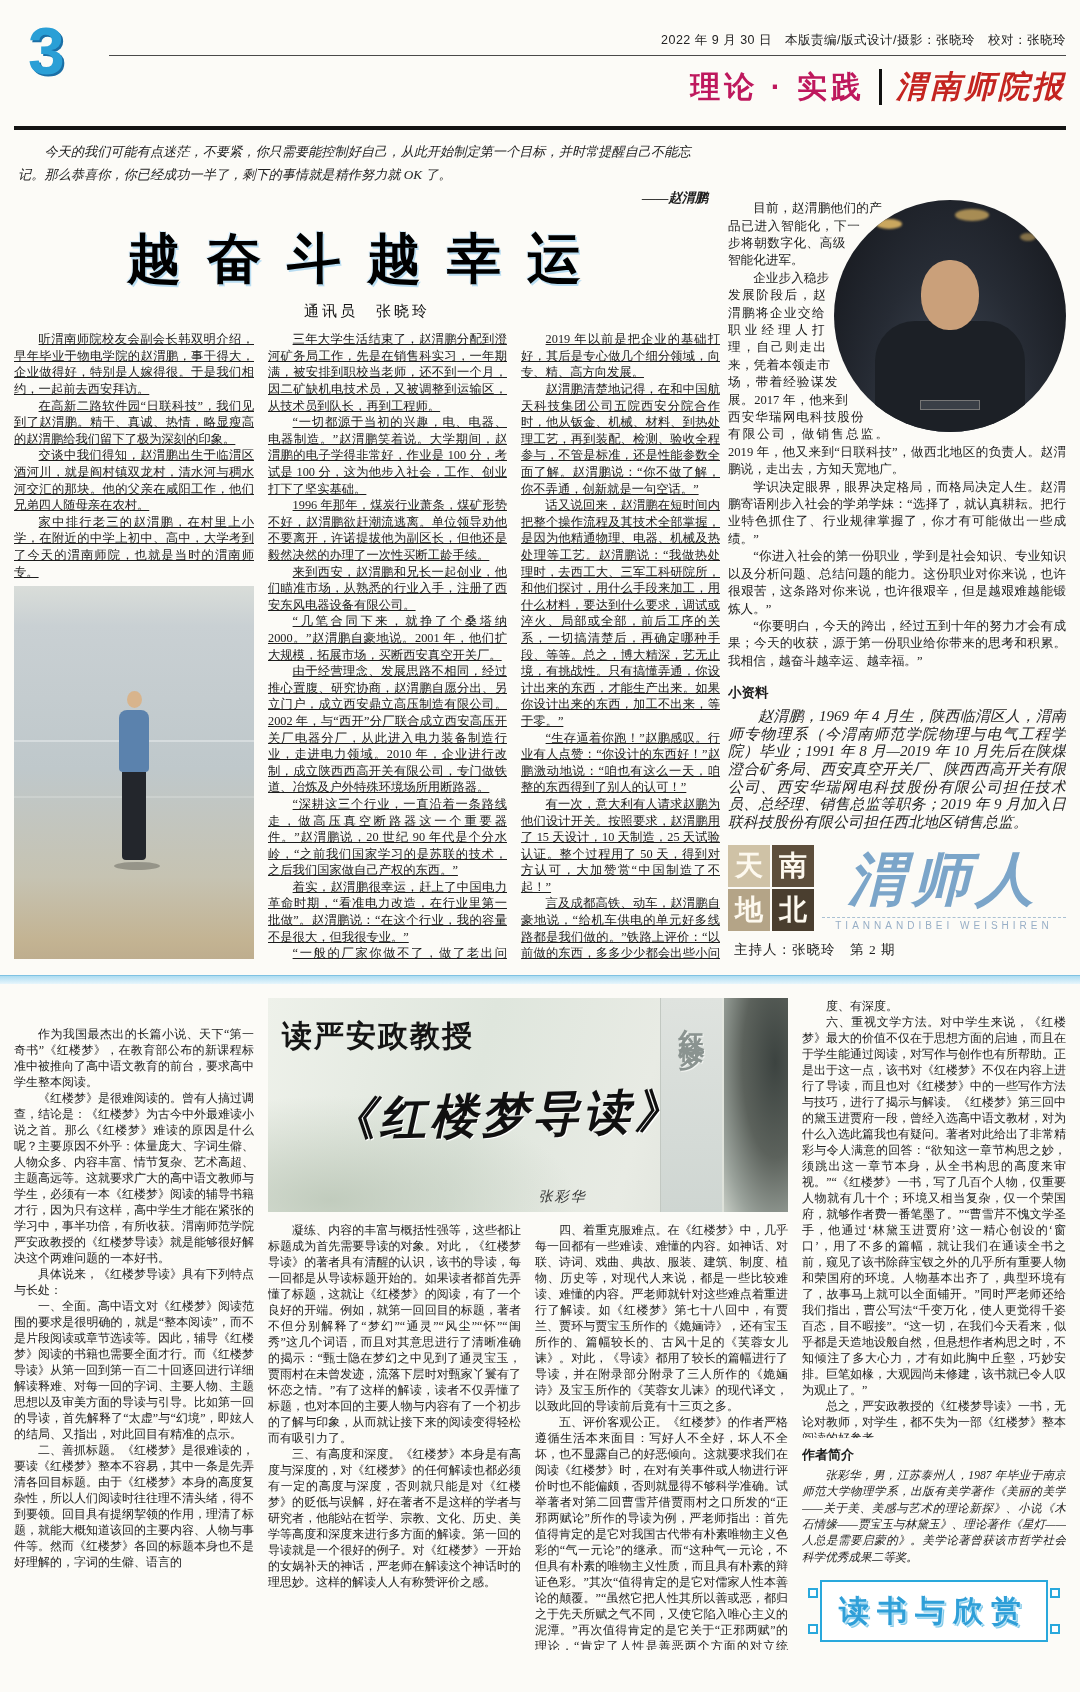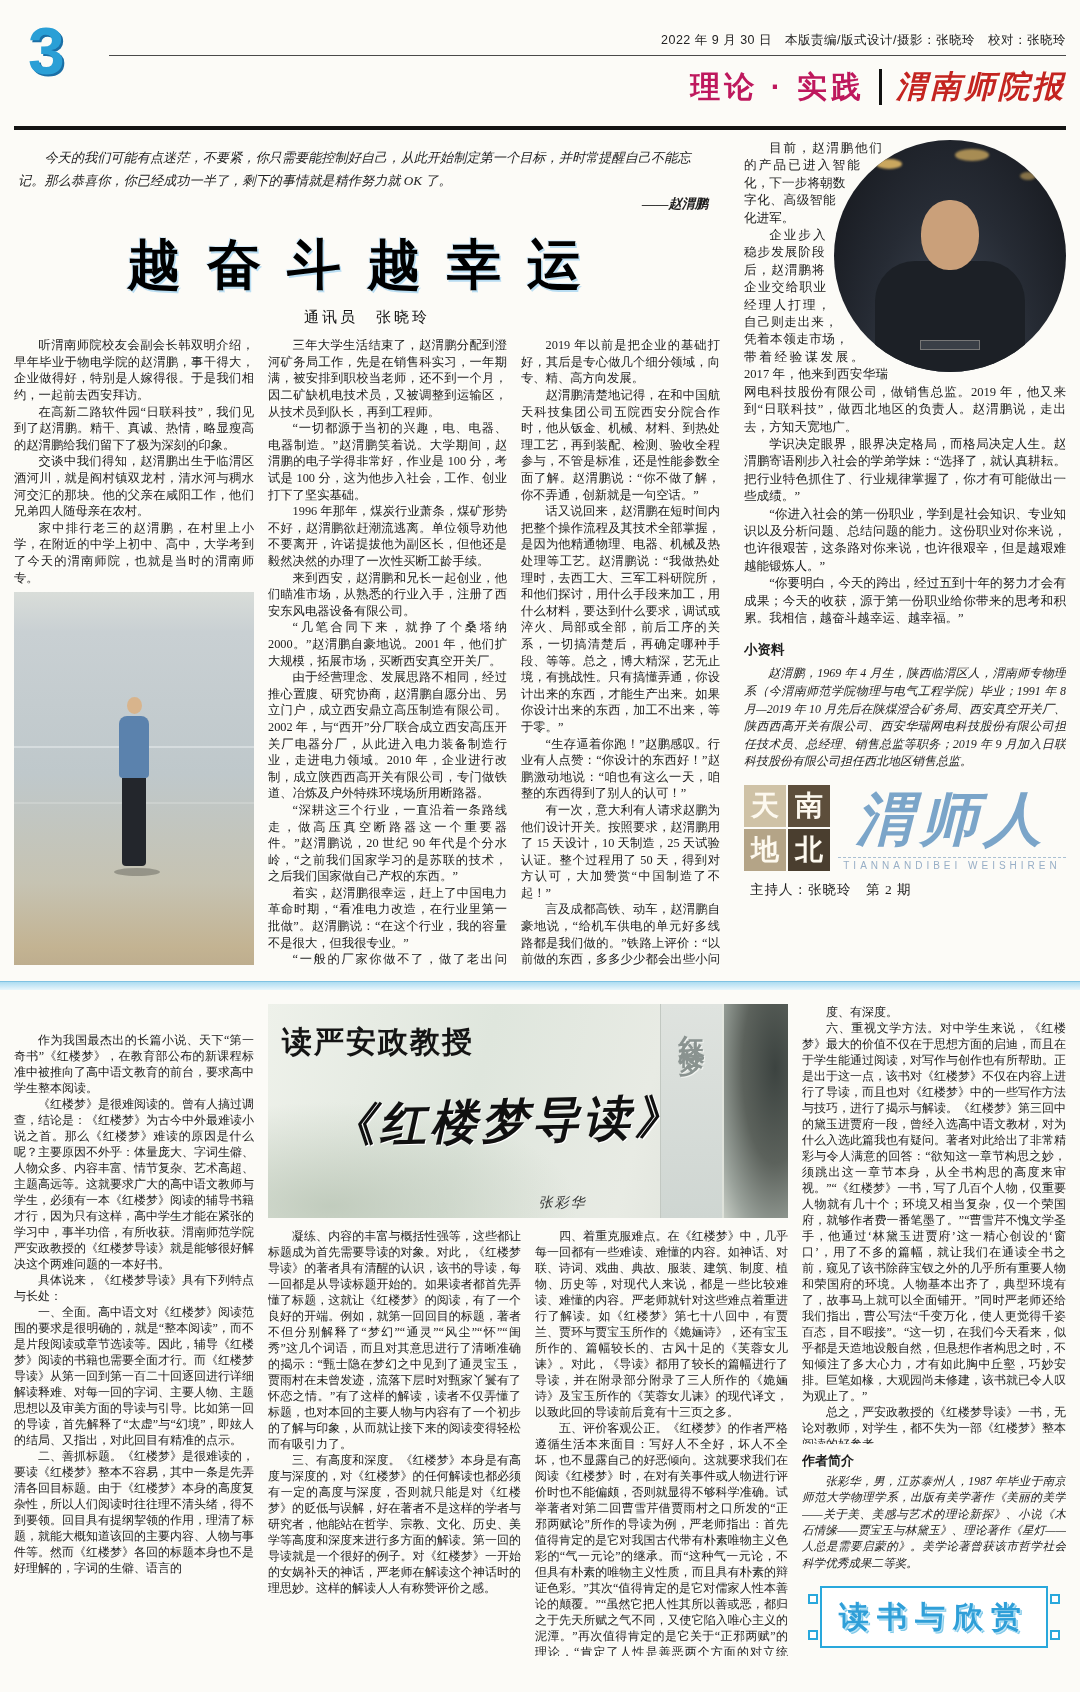--- a/index.html
+++ b/index.html
@@ -24,37 +24,37 @@
   .sect-row{ display:flex; justify-content:flex-end; align-items:center; gap:14px; margin-top:10px; }
   .sect-title{ font-family:"Liberation Sans", sans-serif; font-size:30px; font-weight:bold; letter-spacing:4px; color:#be185d; }
   .sect-bar{ width:3px; height:36px; background:#111; }
   .masthead{
     font-size:31px; font-weight:bold; font-style:italic;
     color:#c42420; letter-spacing:3px;
     font-family:"Liberation Serif", serif;
   }
   .blackrule{ height:4px; background:#141414; margin-top:8px; }
   
-  .topzone{ display:flex; gap:24px; margin-top:10px; }
+  .topzone{ display:flex; gap:8px; margin-top:4px;align-items:flex-end; }
   .topleft{ width:706px; }
   .quote{ font-style:italic; font-size:13.2px; line-height:1.75; color:#222; padding:6px 4px 0 4px; }
   .quote p{ text-indent:2em; }
   .quote .sig{ text-align:right; font-weight:bold; padding-right:8px; }
   
   .headline{
     text-align:center; margin:14px 0 2px 0;
     font-family:"Liberation Sans", sans-serif;
     font-size:54px; font-weight:bold; letter-spacing:26px;
     color:#000000; text-shadow:1.5px 1.5px 0 #b9ddf2, -1px -1px 0 #d9eefb;
     white-space:nowrap;
   }
   .byline{ text-align:center; font-size:15px; letter-spacing:3px; margin:6px 0 10px 0; color:#111; }
   
   .maincols{ display:flex; gap:14px; height:628px; overflow:hidden; }
-  .mcol{ overflow:hidden; }
+  .mcol{ overflow:hidden;text-decoration:underline; }
   .mcol.c1{ width:240px; }
   .mcol.c2{ width:239px; }
   .mcol.c3{ flex:1; }
   .bodytext p{ font-size:12.3px; line-height:16.6px; text-indent:2em; text-align:justify; }
   .photo-left{
     margin-top:6px; height:404px; position:relative; overflow:hidden;
     background:linear-gradient(#d9ddd9 0%, #c9d0d3 10%, #bfc8cb 45%, #c6c3b2 72%, #c3b392 88%, #b5a488 100%);
   }
   .photo-left .streak{ position:absolute; left:0; right:0; height:2px; background:rgba(255,255,255,.35); }
   .figure{ position:absolute; left:50%; top:26%; transform:translateX(-50%); width:40px; }
@@ -69,21 +69,21 @@
     shape-outside:circle(50%); margin:0 0 8px 10px; position:relative; overflow:hidden;
     background:radial-gradient(ellipse at 50% 115%, #47505e 0%, #262b34 55%, #14161b 100%);
   }
   .portrait .lamp{ position:absolute; border-radius:50%; background:#caa75e; filter:blur(1px); }
   .portrait .p-head{ position:absolute; left:50%; top:26%; transform:translateX(-50%); width:58px; height:70px; border-radius:48%; background:#caa07a; }
   .portrait .p-torso{ position:absolute; left:50%; top:52%; transform:translateX(-50%); width:150px; height:120px; border-radius:40px 40px 0 0; background:#1c2026; }
   .portrait .p-belt{ position:absolute; left:50%; top:86%; transform:translateX(-50%); width:60px; height:10px; background:#3a3f47; border:1px solid #777; }
   .sidebar-text p{ font-size:12.6px; line-height:17.4px; text-indent:2em; text-align:justify; }
   .profile{ margin-top:14px; }
   .profile h4{ font-family:"Liberation Sans", sans-serif; font-size:13.5px; margin-bottom:6px; }
-  .profile p{ font-style:italic; font-size:12px; line-height:17.6px; text-indent:2em; text-align:justify; color:#222; }
+  .profile p{ font-style:italic; font-size:15px; line-height:17.6px; text-indent:2em; text-align:justify; color:#222; }
   .logo-row{ margin-top:14px; display:flex; align-items:flex-start; gap:8px; }
   .tiles{ display:grid; grid-template-columns:42px 42px; grid-template-rows:42px 42px; gap:2px; }
   .tile{ display:flex; align-items:center; justify-content:center; font-size:28px; font-weight:bold; color:#fdf9ef; font-family:"Liberation Serif", serif; }
   .tile.t0{ background:#cfc2a6; } .tile.t1{ background:#5d4e3b; }
   .tile.t2{ background:#b4a487; } .tile.t3{ background:#4a3e2f; }
   .logo-script{ flex:1; text-align:center; }
   .logo-script .scr{
     font-size:58px; font-weight:bold; font-style:italic; line-height:1.2;
     color:#7ba5c9; letter-spacing:6px; font-family:"Liberation Serif", serif;
   }

